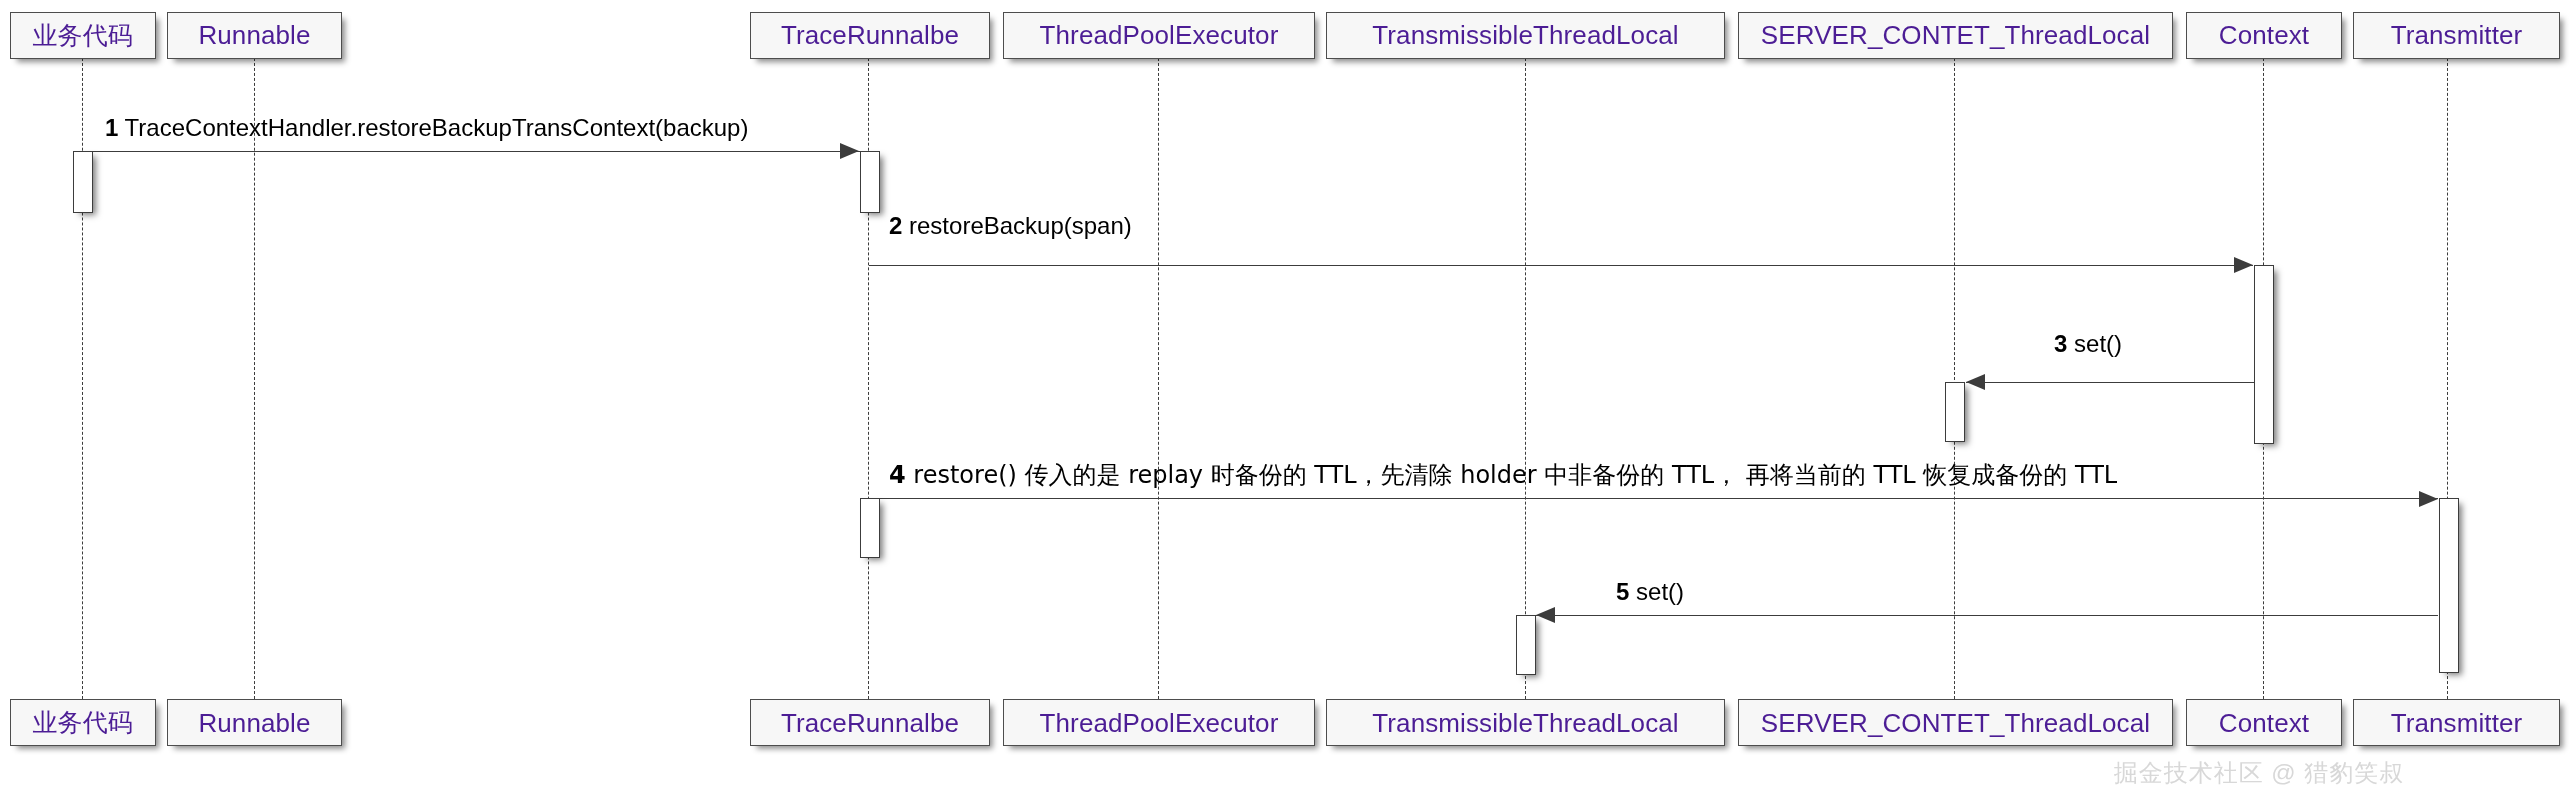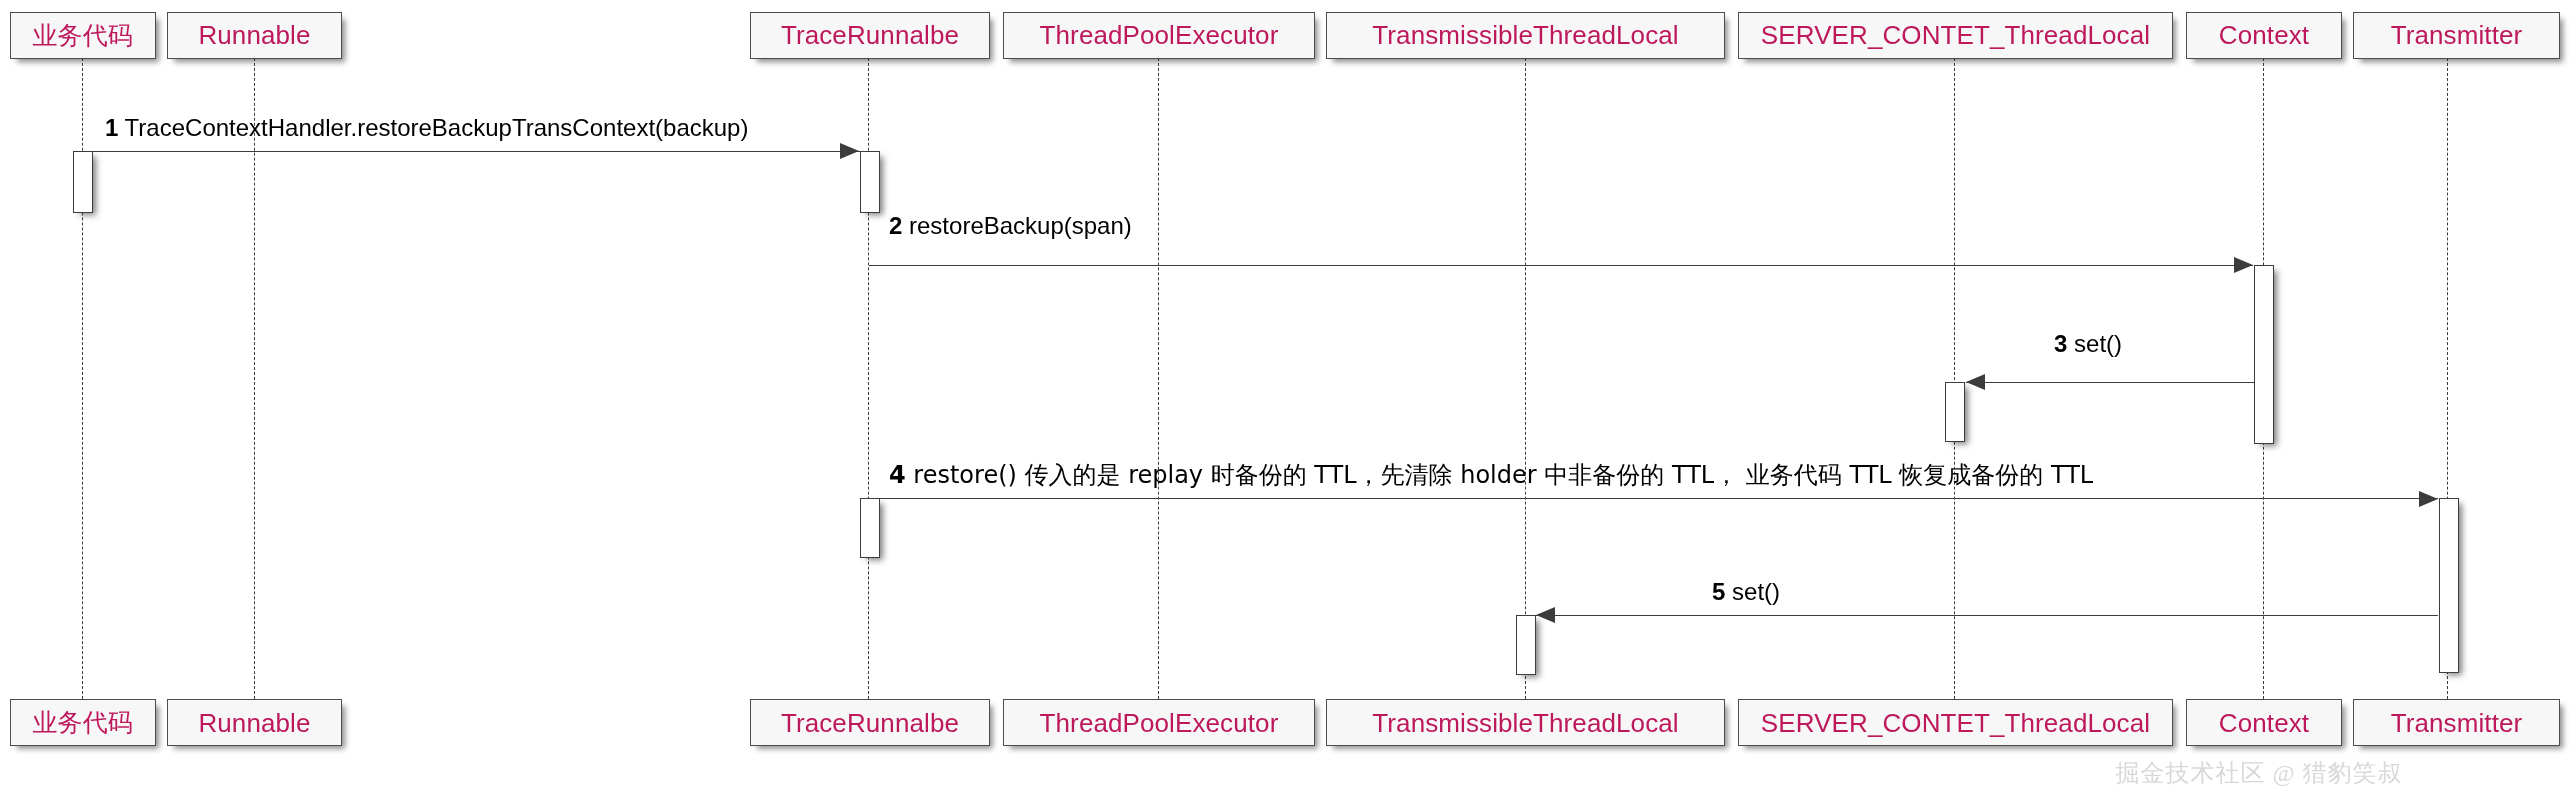--- a/index.html
+++ b/index.html
@@ -23,21 +23,21 @@
   .participant {
     position: absolute;
     box-sizing: border-box;
     background: #f7f7f7;
     border: 1.9px solid #4d4d4d;
     box-shadow: 4.9px 4.9px 5.8px -1.9px rgba(0,0,0,0.45);
     display: flex;
     align-items: center;
     justify-content: center;
     white-space: nowrap;
-    color: #be185d;
+    color: #4c1d95;
     font-size: 26px;
     line-height: 1;
     letter-spacing: 0.1px;
   }
   .participant.cjk { font-family: "DejaVu Sans", sans-serif; font-size: 25px; }
 
   
   .lifeline {
     position: absolute;
     width: 0;
@@ -86,21 +86,21 @@
     font-weight: bold;
   }
   .msg-label.cjk {
     font-family: "DejaVu Sans", sans-serif;
   }
 
   
   .watermark {
     position: absolute;
     color: #d8d8d8;
-    font-family: Liberation Serif, serif;
+    font-family: Liberation Sans, sans-serif;
     font-size: 24px;
     white-space: nowrap;
     letter-spacing: 1px;
     user-select: none;
   }
 </style>
 </head>
 <body>
 
 <div id="diagram">
@@ -119,24 +119,24 @@
       <div class="arrow-head right" style="top: 143px; left: 840px;"></div>
       <div class="msg-label" style="left: 105px; top: 116px;"><span class="seq">1</span> <span class="txt">TraceContextHandler.restoreBackupTransContext(backup)</span></div>
       <div class="msg-line" style="left: 869px; top: 265px; width: 1384px;"></div>
       <div class="arrow-head right" style="top: 257px; left: 2234px;"></div>
       <div class="msg-label" style="left: 889px; top: 214px;"><span class="seq">2</span> <span class="txt">restoreBackup(span)</span></div>
       <div class="msg-line" style="left: 1966px; top: 382px; width: 288px;"></div>
       <div class="arrow-head left" style="top: 374px; left: 1966px;"></div>
       <div class="msg-label" style="left: 2054px; top: 332px;"><span class="seq">3</span> <span class="txt">set()</span></div>
       <div class="msg-line" style="left: 869px; top: 498px; width: 1569px;"></div>
       <div class="arrow-head right" style="top: 491px; left: 2419px;"></div>
-      <div class="msg-label cjk" style="left: 889px; top: 463px;"><span class="seq">4</span> <span class="txt">restore() 传入的是 replay 时备份的 TTL，先清除 holder 中非备份的 TTL， 业务代码 TTL 恢复成备份的 TTL</span></div>
+      <div class="msg-label cjk" style="left: 889px; top: 463px;"><span class="seq">4</span> <span class="txt">restore() 传入的是 replay 时备份的 TTL，先清除 holder 中非备份的 TTL， 再将当前的 TTL 恢复成备份的 TTL</span></div>
       <div class="msg-line" style="left: 1536px; top: 615px; width: 902px;"></div>
       <div class="arrow-head left" style="top: 607px; left: 1536px;"></div>
-      <div class="msg-label" style="left: 1712px; top: 580px;"><span class="seq">5</span> <span class="txt">set()</span></div>
+      <div class="msg-label" style="left: 1616px; top: 580px;"><span class="seq">5</span> <span class="txt">set()</span></div>
     </div>
   <div id="activations-layer">
       <div class="activation" style="left: 73px; top: 151px; height: 62px;"></div>
       <div class="activation" style="left: 860px; top: 151px; height: 62px;"></div>
       <div class="activation" style="left: 2254px; top: 265px; height: 179px;"></div>
       <div class="activation" style="left: 1945px; top: 382px; height: 60px;"></div>
       <div class="activation" style="left: 860px; top: 498px; height: 60px;"></div>
       <div class="activation" style="left: 2439px; top: 498px; height: 175px;"></div>
       <div class="activation" style="left: 1516px; top: 615px; height: 60px;"></div>
     </div>

